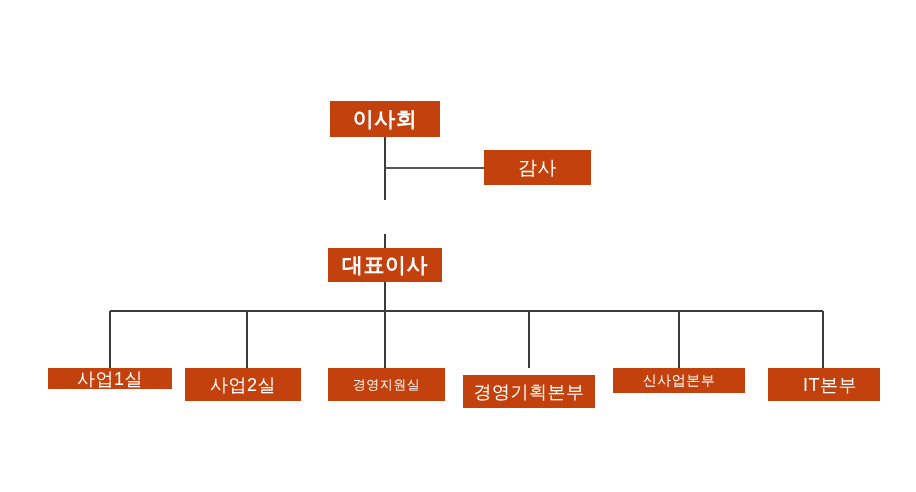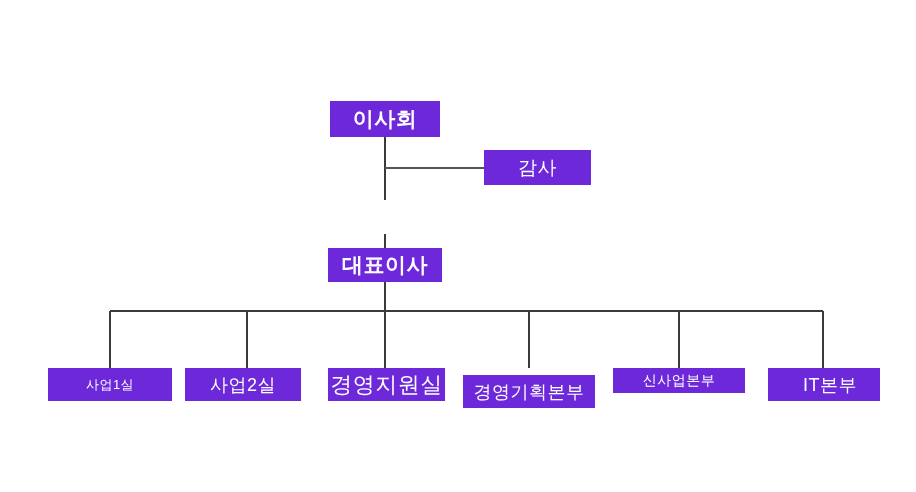--- a/index.html
+++ b/index.html
@@ -13,21 +13,21 @@
   }
   #org-chart {
     position: relative;
     width: 916px;
     height: 492px;
     background: #ffffff;
     overflow: hidden;
   }
   .node {
     position: absolute;
-    background: #6d28d9;
+    background: #c2410c;
     color: #ffffff;
     display: flex;
     align-items: center;
     justify-content: center;
     text-align: center;
     font-weight: normal;
     letter-spacing: 0.5px;
     box-sizing: border-box;
     white-space: nowrap;
     z-index: 3;
@@ -74,29 +74,29 @@
   </div>
 
   <div class="node" style="left:484px; top:150px; width:107px; height:35px; font-size:19px;">
     <span>감사</span>
   </div>
 
   <div class="node bold" style="left:328px; top:200px; width:114px; height:34px; font-size:21px;margin-top:48px;">
     <span>대표이사</span>
   </div>
 
-  <div class="node" style="left:48px; top:368px; width:124px; height:33px; font-size:13px;">
+  <div class="node" style="left:48px; top:368px; width:124px; height:21px; font-size:18px;">
     <span>사업1실</span>
   </div>
 
   <div class="node" style="left:185px; top:368px; width:116px; height:33px; font-size:18px;">
     <span>사업2실</span>
   </div>
 
-  <div class="node" style="left:328px; top:368px; width:117px; height:33px; font-size:22px;">
+  <div class="node" style="left:328px; top:368px; width:117px; height:33px; font-size:13px;">
     <span>경영지원실</span>
   </div>
 
   <div class="node" style="left:463px; top:368px; width:132px; height:33px; font-size:18px;margin-top:7px;">
     <span>경영기획본부</span>
   </div>
 
   <div class="node" style="left:613px; top:368px; width:132px; height:25px; font-size:14px;">
     <span>신사업본부</span>
   </div>

